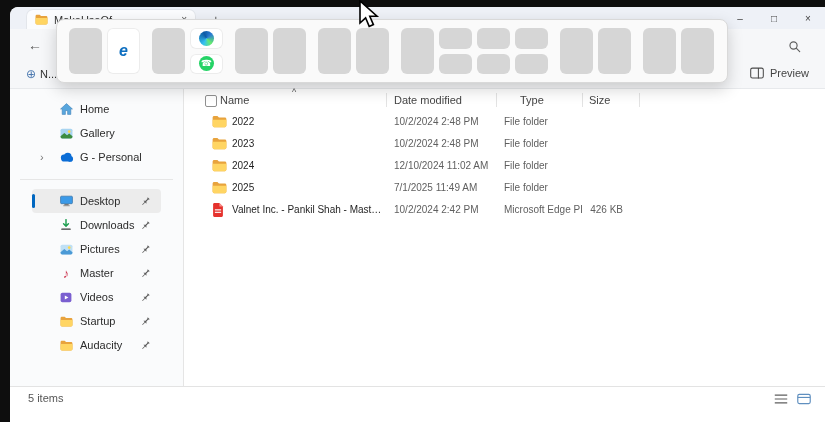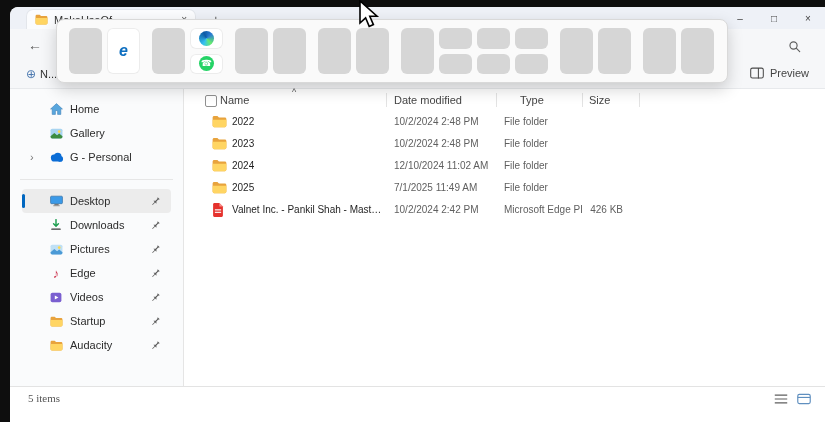--- a/index.html
+++ b/index.html
@@ -49,21 +49,21 @@
   .edge-legacy { font-size:16px; font-weight:bold; color:#0e6fc0; font-style:italic; }
   .edge-swirl { width:15px; height:15px; border-radius:50%;
                 background:conic-gradient(from 210deg,#35c1f1,#0c59a4 35%,#2b7cd3 55%,#66eb6e 80%,#35c1f1); }
   .wa-circle { width:15px; height:15px; border-radius:50%; background:#25d366;
                display:flex; align-items:center; justify-content:center;
                color:#fff; font-size:9px; line-height:1; }
 
   
   .content { flex:1; display:flex; min-height:0; }
   .sidebar { width:173px; background:#fafbfc; padding-top:8px; position:relative; flex:none; }
-  .sb-item { height:24px; margin:0 12px; border-radius:4px; display:flex; align-items:center;
+  .sb-item { height:24px; margin:0 22px; border-radius:4px; display:flex; align-items:center;
              font-size:11px; color:#2c2c2c; position:relative; padding-left:28px;text-align:center; }
   .sb-item .chev { position:absolute; left:8px; color:#777; font-size:11px; }
   .sb-item .icon { position:absolute; left:26px; width:16px; display:flex; justify-content:center; }
   .sb-item .icon ~ .lbl { margin-left:20px; }
   .sb-item .lbl { white-space:nowrap; }
   .sb-item .pin { position:absolute; right:10px; top:7px; }
   .sb-item.selected { background:#ececec; }
   .sb-item.selected::before { content:""; position:absolute; left:0; top:5px; bottom:5px;
                               width:3px; border-radius:2px; background:#0067c0; }
   .sb-divider { height:1px; background:#e6e6e6; margin:10px 10px 9px; }
@@ -82,21 +82,21 @@
   .file-row .ficon { position:absolute; left:28px; top:4px; }
   .file-row .fname { position:absolute; left:48px; top:5px; color:#1f1f1f; white-space:nowrap;
                      max-width:150px; overflow:hidden; text-overflow:ellipsis; }
   .file-row .fdate { position:absolute; left:210px; top:5px; color:#5f5f5f; white-space:nowrap; }
   .file-row .ftype { position:absolute; left:320px; top:5px; color:#5f5f5f; white-space:nowrap;
                      max-width:78px; overflow:hidden; }
   .file-row .fsize { position:absolute; left:384px; top:5px; width:55px; text-align:right; color:#5f5f5f; }
 
   
   .statusbar { height:36px; border-top:1px solid #e3e3e3; background:#fff; position:relative; flex:none; }
-  .status-count { position:absolute; left:18px; top:5px; font-size:11px; color:#555;font-family:Liberation Serif, serif; }
+  .status-count { position:absolute; left:18px; top:5px; font-size:11px; color:#555; }
   .view-toggles { position:absolute; right:14px; top:4px; display:flex; gap:9px; }
 
   .cursor { position:absolute; left:356px; top:0; z-index:100; pointer-events:none; }
 </style>
 </head>
 <body>
 
 <div class="window">
 
   <div class="tabbar">
@@ -262,21 +262,21 @@
               <circle cx="17" cy="6.5" r="2.5" fill="#ffd84d"></circle>
             </svg>
           </span>
         <span class="lbl">Pictures</span>
         <span class="pin"><svg width="10" height="10" viewBox="0 0 24 24" fill="#5a5a5a">
               <path d="M16 3 L21 8 L17 9.2 L13 13.2 L13 18.5 L10 15.5 L4 21.5 L2.8 20.3 L8.8 14.3 L5.8 11.3 L11 11.2 L15 7.2 Z"></path>
             </svg></span>
       </div>
       <div class="sb-item">
         <span class="icon music-glyph">♪</span>
-        <span class="lbl">Edge</span>
+        <span class="lbl">Master</span>
         <span class="pin"><svg width="10" height="10" viewBox="0 0 24 24" fill="#5a5a5a">
               <path d="M16 3 L21 8 L17 9.2 L13 13.2 L13 18.5 L10 15.5 L4 21.5 L2.8 20.3 L8.8 14.3 L5.8 11.3 L11 11.2 L15 7.2 Z"></path>
             </svg></span>
       </div>
       <div class="sb-item">
         <span class="icon">
             <svg width="12" height="11" viewBox="0 0 20 18">
               <rect x="1" y="1" width="18" height="16" rx="3" fill="#7a5fd0"></rect>
               <path d="M8 5.5l6 3.5-6 3.5z" fill="#fff"></path>
             </svg>

